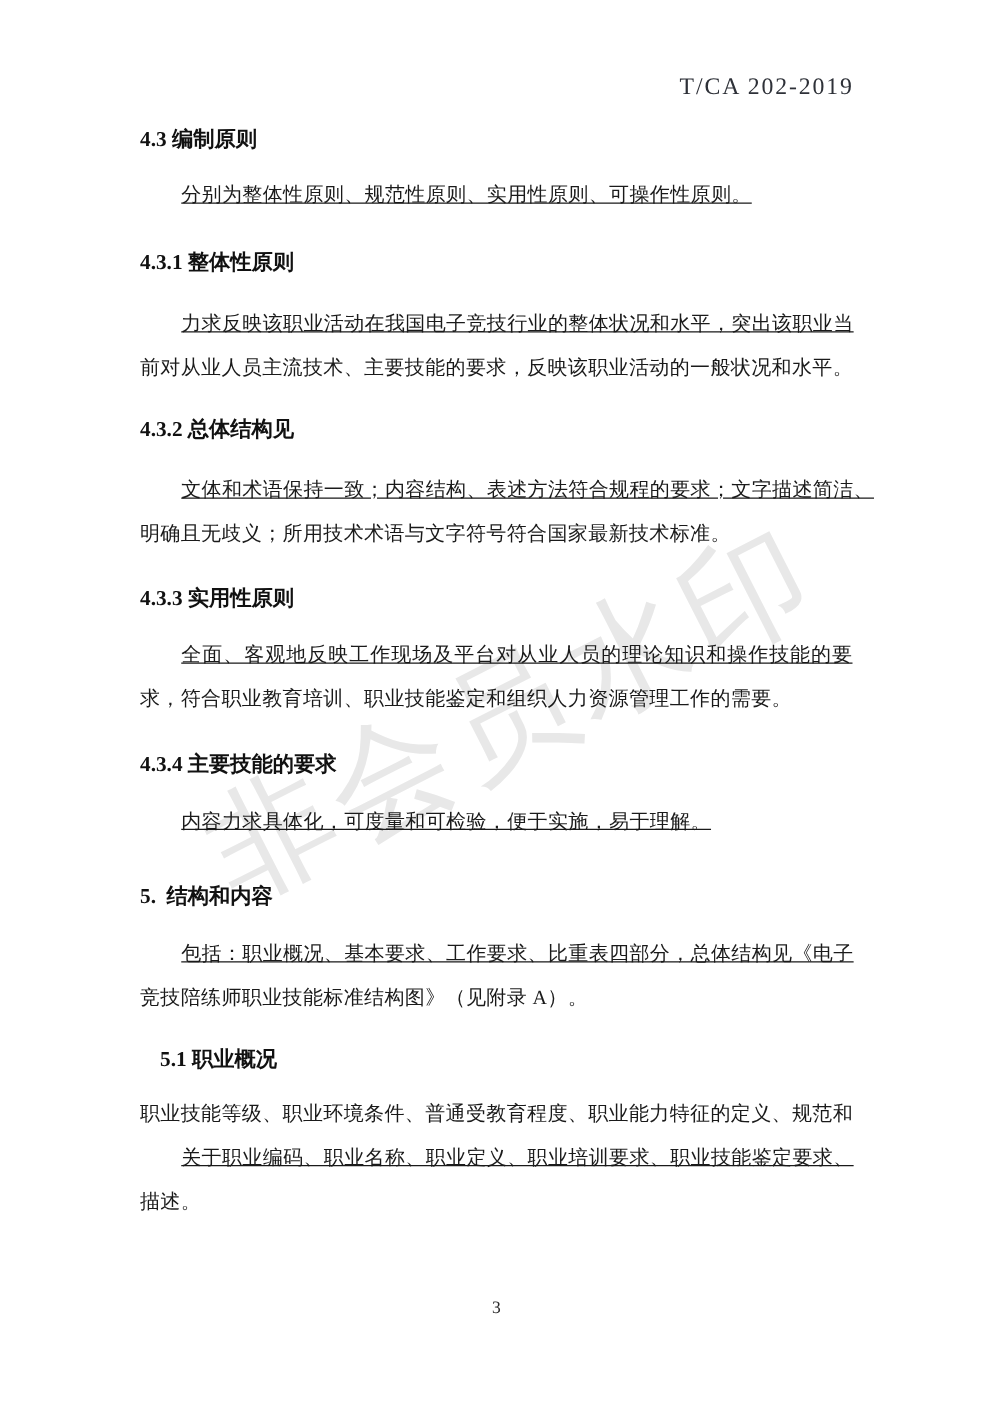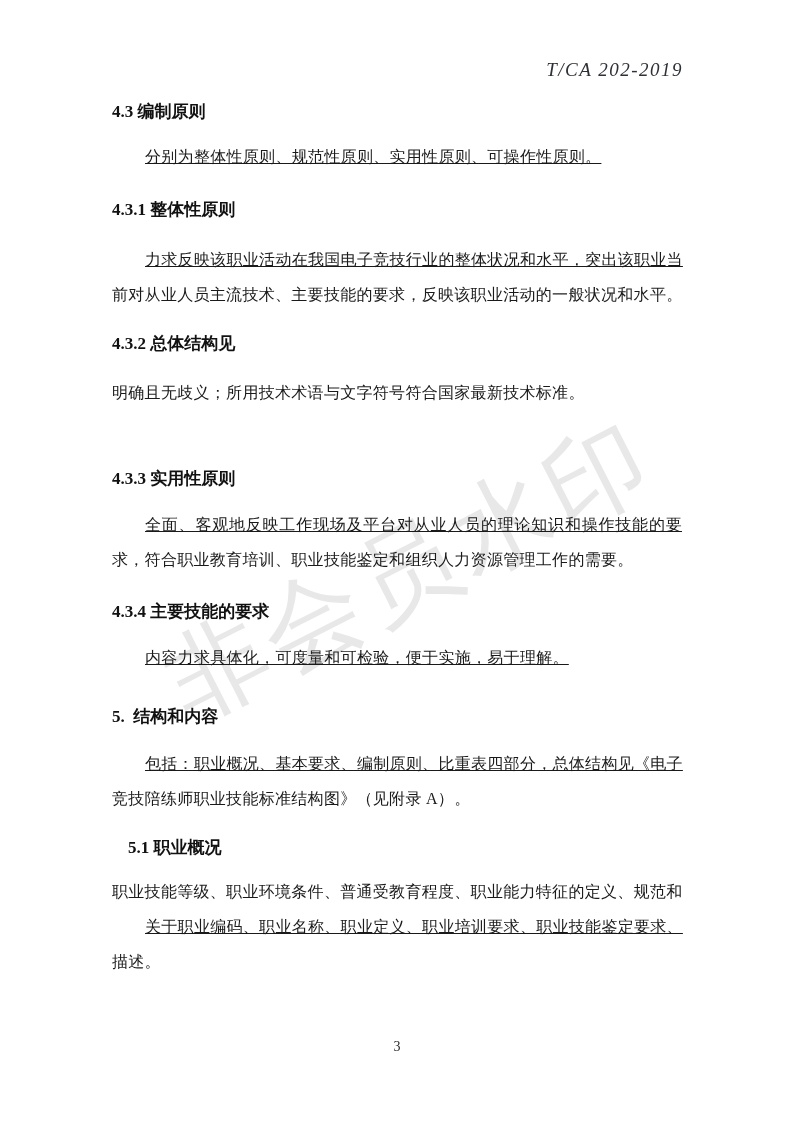--- a/index.html
+++ b/index.html
@@ -10,21 +10,20 @@
     overflow:hidden;
     font-family:"Liberation Serif","DejaVu Serif",serif;
   }
   .doc-code{
     position:absolute;
     top:58px;right:111px;
     font-size:19px;line-height:24px;
     color:#2e3138;
     letter-spacing:1.5px;
     white-space:pre;
-    font-style:italic;
   }
   .watermark{
     position:absolute;
     left:410px;top:572px;
     transform:translate(-50%,-50%) rotate(-27deg);
     font-family:"DejaVu Sans","Liberation Sans",sans-serif;
     font-size:100px;
     letter-spacing:6px;
     color:#e8e8e8;
     white-space:nowrap;
@@ -75,34 +74,35 @@
       <div class="para" style="top: 139px;">
         <div class="pline first">分别为整体性原则、规范性原则、实用性原则、可操作性原则。</div>
       </div>
       <div class="heading" style="top: 198px;">4.3.1 整体性原则</div>
       <div class="para" style="top: 242px;">
         <div class="pline first j">力求反映该职业活动在我国电子竞技行业的整体状况和水平，突出该职业当</div>
         <div class="pline">前对从业人员主流技术、主要技能的要求，反映该职业活动的一般状况和水平。</div>
       </div>
       <div class="heading" style="top: 332px;">4.3.2 总体结构见</div>
       <div class="para" style="top: 375px;">
+        <div class="pline first j">文体和术语保持一致；内容结构、表述方法符合规程的要求；文字描述简洁、</div>
         <div class="pline">明确且无歧义；所用技术术语与文字符号符合国家最新技术标准。</div>
       </div>
       <div class="heading" style="top: 467px;">4.3.3 实用性原则</div>
       <div class="para" style="top: 507px;">
         <div class="pline first j">全面、客观地反映工作现场及平台对从业人员的理论知识和操作技能的要</div>
         <div class="pline">求，符合职业教育培训、职业技能鉴定和组织人力资源管理工作的需要。</div>
       </div>
       <div class="heading" style="top: 600px;">4.3.4 主要技能的要求</div>
       <div class="para" style="top: 640px;">
         <div class="pline first">内容力求具体化，可度量和可检验，便于实施，易于理解。</div>
       </div>
       <div class="heading" style="top: 705px;">5.  结构和内容</div>
       <div class="para" style="top: 746px;">
-        <div class="pline first j">包括：职业概况、基本要求、编制原则、比重表四部分，总体结构见《电子</div>
+        <div class="pline first j">包括：职业概况、基本要求、工作要求、比重表四部分，总体结构见《电子</div>
         <div class="pline">竞技陪练师职业技能标准结构图》（见附录 A）。</div>
       </div>
       <div class="heading" style="top: 836px; margin-left: 16px;">5.1 职业概况</div>
       <div class="para" style="top: 874px;">
         <div class="pline j">职业技能等级、职业环境条件、普通受教育程度、职业能力特征的定义、规范和</div>
         <div class="pline first j">关于职业编码、职业名称、职业定义、职业培训要求、职业技能鉴定要求、</div>
         <div class="pline">描述。</div>
       </div>
     </div>
 

